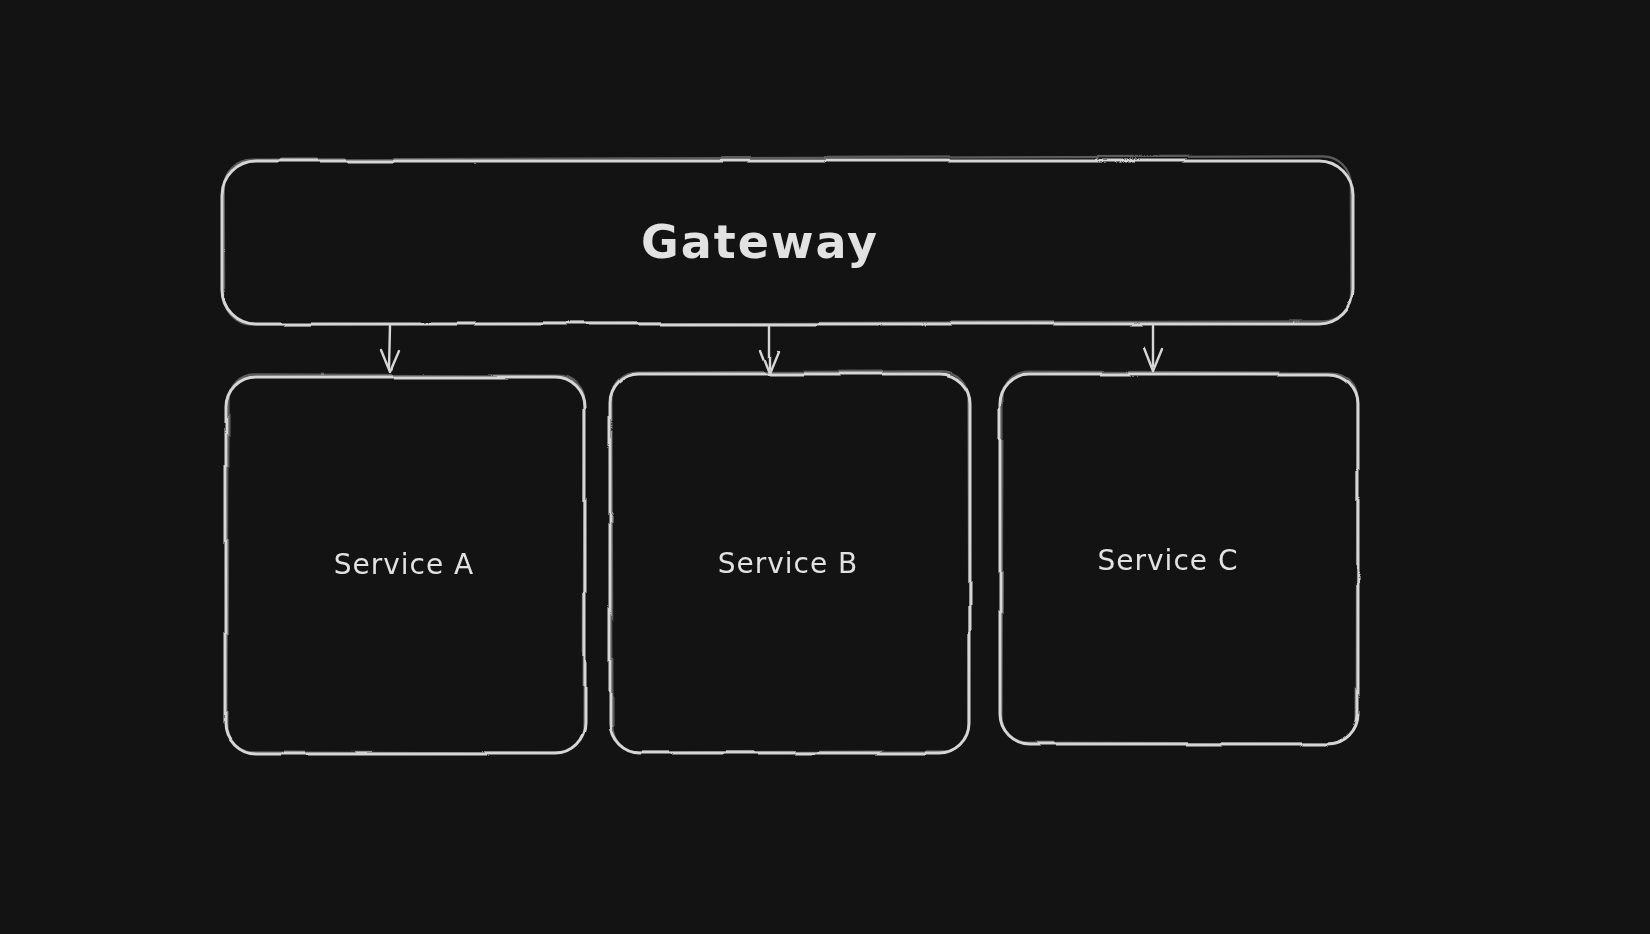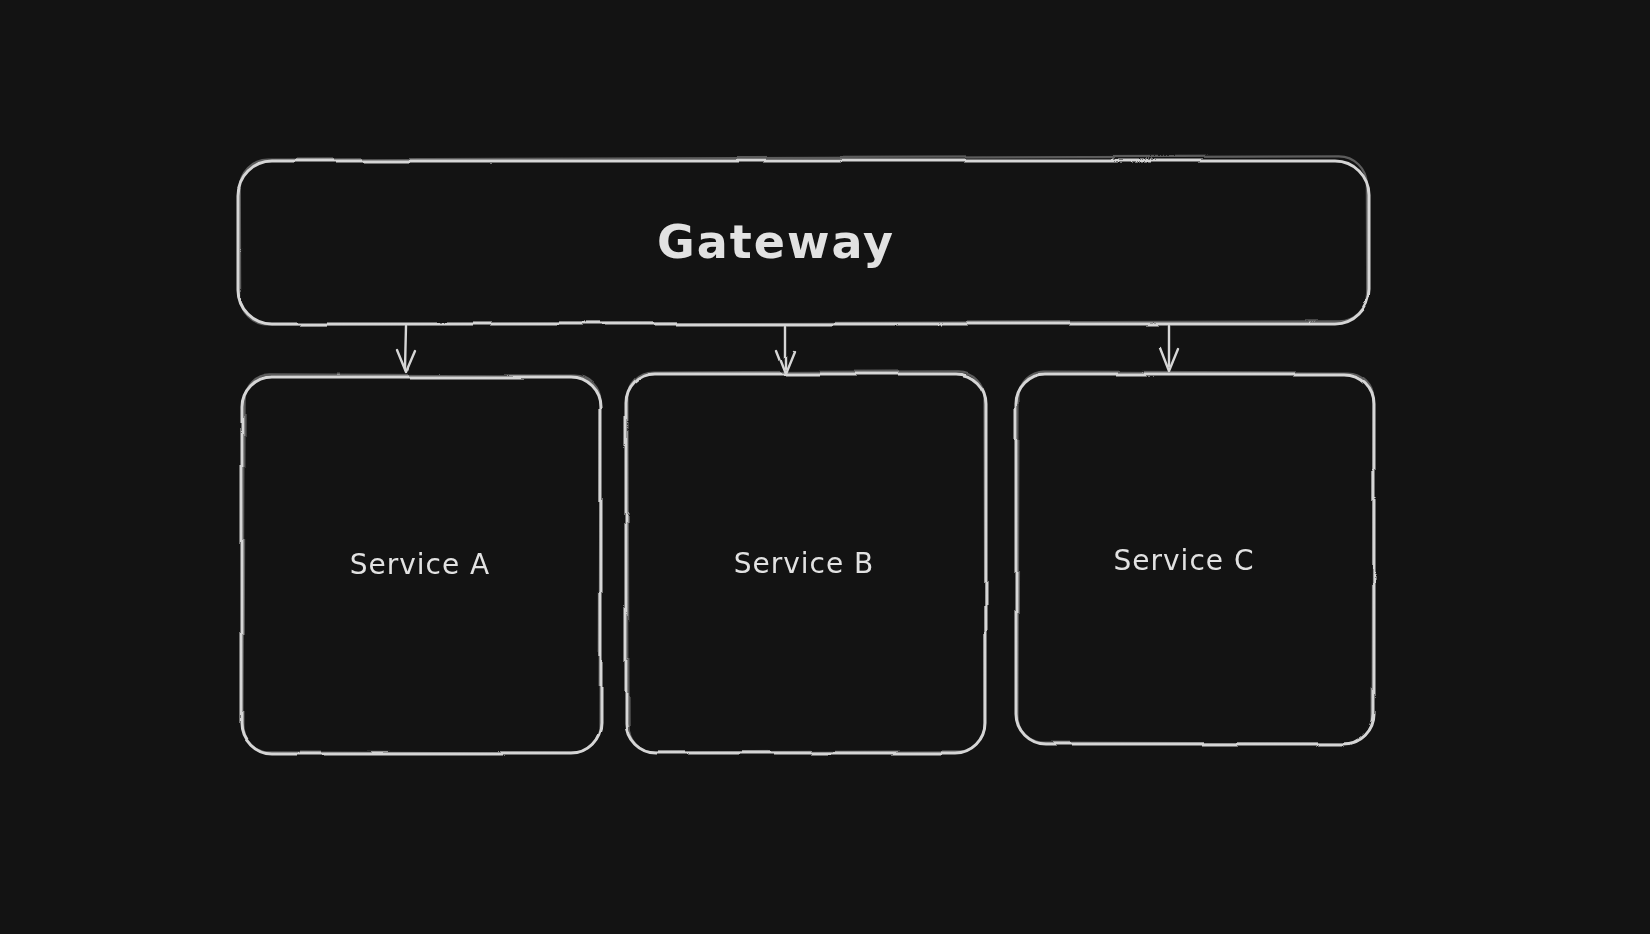--- a/index.html
+++ b/index.html
@@ -9,21 +9,20 @@
   }
   *{box-sizing:border-box;}
   html,body{margin:0;padding:0;background:var(--bg);}
   .canvas{
     position:relative;
     width:1650px;
     height:821px;
     background:var(--bg);
     overflow:hidden;
     font-family:"DejaVu Sans", sans-serif;
-    padding-left:16px;
   }
   svg{display:block;width:1650px;height:934px;}
   .shape{
     fill:none;
     stroke:var(--stroke);
     stroke-width:3;
     stroke-linecap:round;
     stroke-linejoin:round;
   }
   .pass2{

